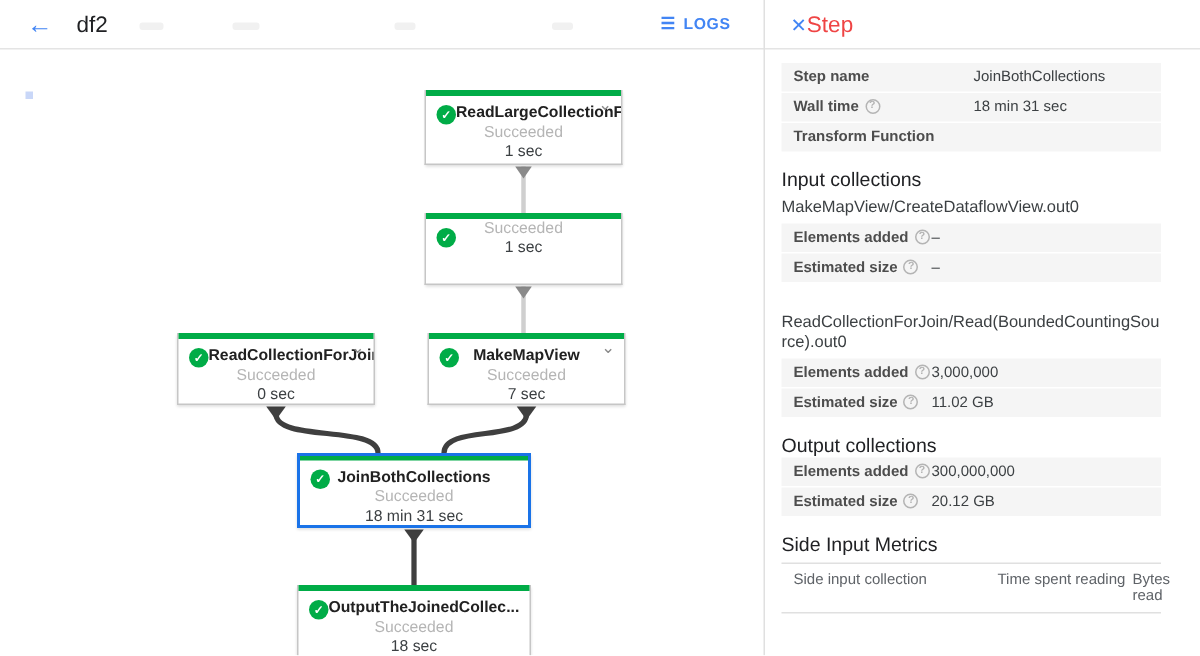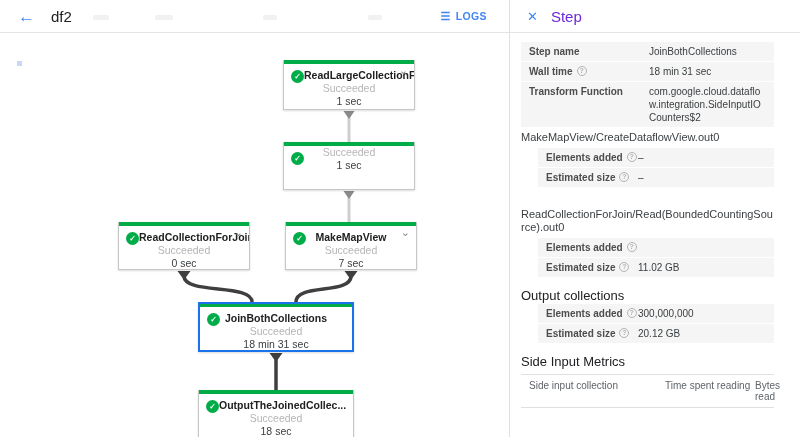--- a/index.html
+++ b/index.html
@@ -13,21 +13,21 @@
   .topbar-left { position:absolute; left:0; top:0; width:509px; height:32px; display:flex; align-items:center; }
   .back-btn { color:#4285f4; font-size:17px; margin-left:18px; cursor:pointer; line-height:1; }
   .job-title { font-size:15px; color:#202124; margin-left:16px;text-align:right; }
   .ghost { position:absolute; background:#f1f1f1; border-radius:2px; height:5px; top:15px; }
   .g1{left:93px;width:16px;} .g2{left:155px;width:18px;} .g3{left:263px;width:14px;} .g4{left:368px;width:14px;}
   .logs-btn { position:absolute; right:22px; top:0; height:32px; display:flex; align-items:center; gap:5px;
               color:#4285f4; font-size:10.5px; font-weight:bold; letter-spacing:.4px; cursor:pointer; }
   .logs-icon { font-size:11px; line-height:1; }
   .topbar-right { position:absolute; left:510px; top:0; width:290px; height:32px; display:flex; align-items:center; }
   .close-btn { color:#4285f4; font-size:13px; margin-left:17px; cursor:pointer; line-height:1; }
-  .panel-title { font-size:15px; color:#6d28d9; margin-left:13px; }
+  .panel-title { font-size:15px; color:#ef4444; margin-left:0; }
   .vdivider { position:absolute; left:509px; top:0; width:1px; height:437px; background:#e0e0e0; z-index:40; }
 
   
   .canvas { position:absolute; left:0; top:33px; width:509px; height:404px; background:#fff; overflow:hidden; }
   .minidot { position:absolute; left:17px; top:28px; width:5px; height:5px; background:#c9d7f8; }
   .edges { position:absolute; left:0; top:0; z-index:1; }
   .node { position:absolute; z-index:2; background:#fff; border:1px solid #c6c6c6; border-top:none;
           box-shadow:0 1px 2px rgba(0,0,0,.14); text-align:center; cursor:pointer; }
   .nbar { height:4px; background:var(--green,#00ac47); width:100%; }
   .node.selected { border:2px solid var(--sel-blue,#1a73e8); }
@@ -45,21 +45,21 @@
   .n3 { left:118px; top:189px; width:132px; height:48px; }
   .n4 { left:285px; top:189px; width:132px; height:48px; }
   .n5 { left:198px; top:269px; width:156px; height:50px; }
   .n6 { left:198px; top:357px; width:156px; height:50px; }
 
   
   .panel-body { position:absolute; left:510px; top:33px; width:290px; height:404px; overflow:hidden;
                 padding:9px 26px 0 11px; }
   .kv { display:grid; grid-template-columns:120px 1fr; background:#f5f5f5; padding:3px 8px; margin-bottom:1px;
         font-size:10px; line-height:13px; color:#3c4043; }
-  .kv.narrow { grid-template-columns:92px 1fr;margin-left:17px; }
+  .kv.narrow { grid-template-columns:92px 1fr; }
   .kv .lbl { font-weight:bold; color:#4d4d4d; display:flex; gap:4px; align-items:flex-start; }
   .kv .val { overflow-wrap:anywhere; }
   .help { width:10px; height:10px; border-radius:50%; border:1px solid #b4b4b4; color:#b4b4b4;
           font-size:7px; line-height:8px; text-align:center; flex:0 0 auto; margin-top:1px; cursor:pointer; }
   .sect { font-size:13px; font-weight:normal; color:#202124; margin-top:11px; line-height:16px; }
   .cname { font-size:11px; color:#3c4043; margin:4px 0 4px; line-height:13px; overflow-wrap:anywhere; }
   .cname.gap { margin-top:21px; }
   .subhead { font-size:10.5px; font-weight:bold; color:#202124; margin-top:1px; line-height:14px; }
   .si-head { display:grid; grid-template-columns:136px 90px 1fr; font-size:10px; color:#5f6368;
              border-top:1px solid #e0e0e0; border-bottom:1px solid #e0e0e0; padding:5px 0 5px 8px; margin-top:4px; }
@@ -168,23 +168,23 @@
       <span class="lbl">
           <span>Wall time</span>
         <span class="help">?</span>
         </span>
       <span class="val">18 min 31 sec</span>
     </div>
     <div class="kv">
       <span class="lbl">
           <span>Transform Function</span>
         </span>
-      <span class="val">com.google.cloud.dataflow.integration.SideInputIOCounters$2</span>
-    </div>
-
+    </div>
+
+    <div class="sect">Input collections</div>
 
     <div class="cname">MakeMapView/CreateDataflowView.out0</div>
     <div class="kv narrow">
       <span class="lbl">
           <span>Elements added</span>
         <span class="help">?</span>
         </span>
       <span class="val">–</span>
     </div>
     <div class="kv narrow">
@@ -194,20 +194,21 @@
         </span>
       <span class="val">–</span>
     </div>
 
     <div class="cname gap">ReadCollectionForJoin/Read(BoundedCountingSource).out0</div>
     <div class="kv narrow">
       <span class="lbl">
           <span>Elements added</span>
         <span class="help">?</span>
         </span>
+      <span class="val">3,000,000</span>
     </div>
     <div class="kv narrow">
       <span class="lbl">
           <span>Estimated size</span>
         <span class="help">?</span>
         </span>
       <span class="val">11.02 GB</span>
     </div>
 
     <div class="sect">Output collections</div>

